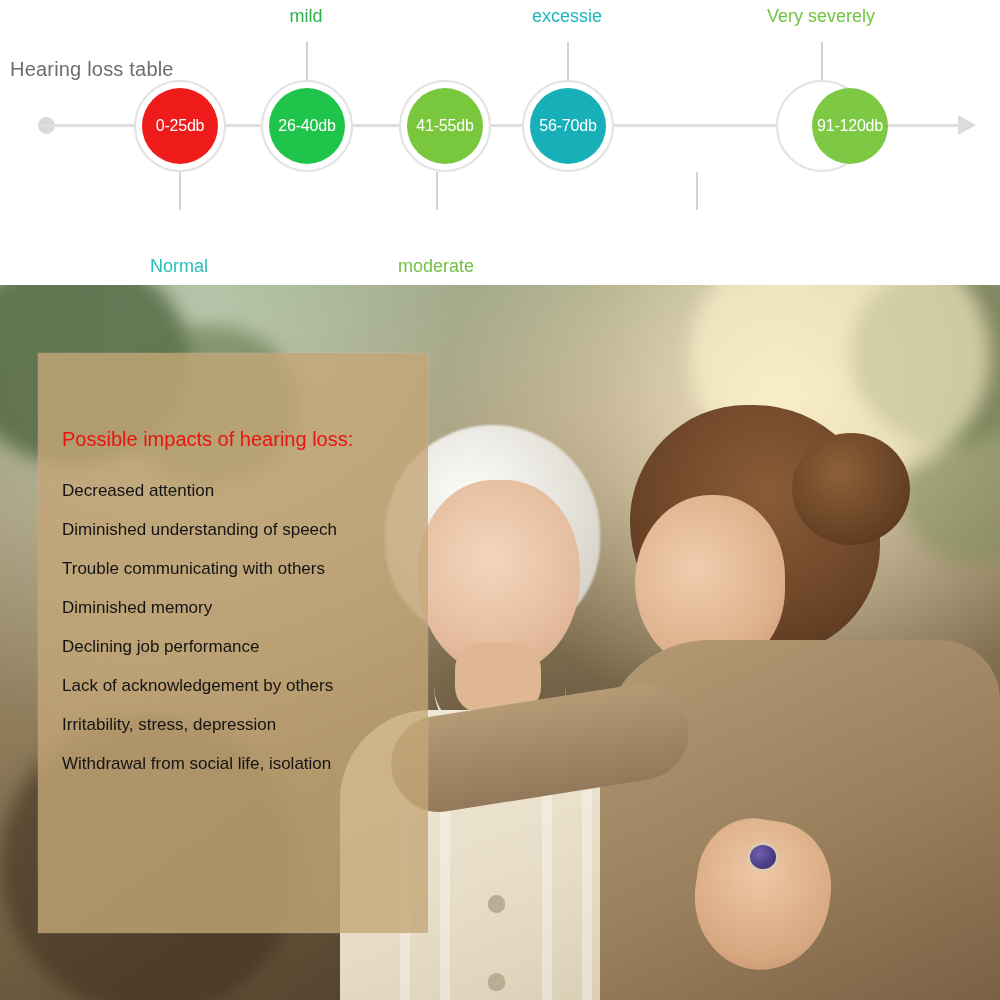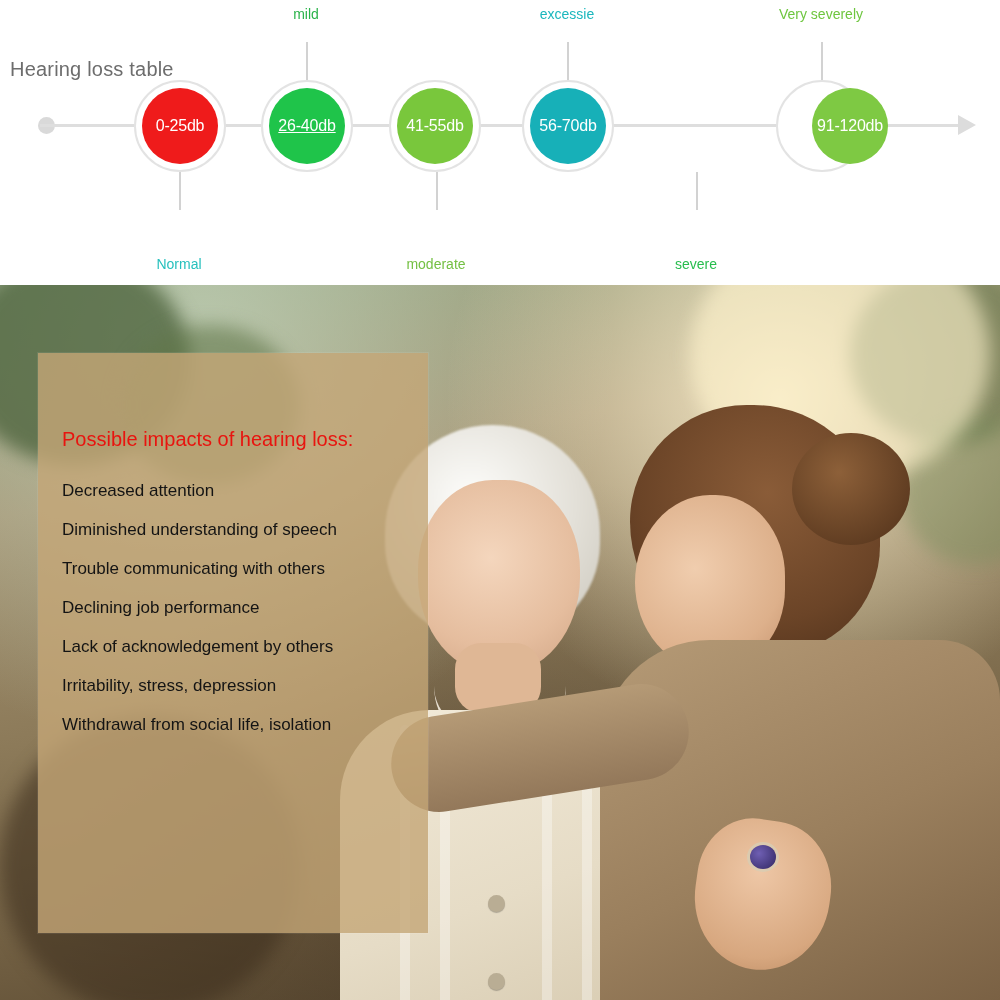--- a/index.html
+++ b/index.html
@@ -95,21 +95,21 @@
   .stem {
     position: absolute;
     width: 2px;
     background: #d2d2d2;
   }
   .stem-up   { top: 42px;  height: 38px; }
   .stem-down { top: 172px; height: 38px; }
 
   .cap-label {
     position: absolute;
-    font-size: 14px;
+    font-size: 18px;
     font-family: "Liberation Sans", sans-serif;
     white-space: nowrap;
     text-align: center;
   }
   .cap-top    { top: 6px; }
   .cap-bottom { top: 224px; margin-top: 32px; }
 
   
   #bottom-panel {
     position: absolute;
@@ -299,39 +299,38 @@
   <div id="axis-line"></div>
   <div id="axis-arrow"></div>
 
   <div class="node" style="left:134px">
     <div class="disc" style="background: rgb(239, 27, 27);">0-25db</div>
   </div>
   <div class="stem stem-down" style="left:179px"></div>
   <div class="cap-label cap-bottom" style="left:79px;width:200px;color:#27c0bd">Normal</div>
 
   <div class="node" style="left:261px">
-    <div class="disc" style="background: rgb(31, 196, 74); text-decoration: underline;">26-40db</div>
+    <div class="disc" style="background: rgb(31, 196, 74);">26-40db</div>
   </div>
   <div class="stem stem-up" style="left:306px"></div>
   <div class="cap-label cap-top" style="left:206px;width:200px;color:#2bb34a">mild</div>
 
-  <div class="node" style="left:389px">
+  <div class="node" style="left:399px">
     <div class="disc" style="background: rgb(121, 199, 60);">41-55db</div>
   </div>
   <div class="stem stem-down" style="left:436px"></div>
   <div class="cap-label cap-bottom" style="left:336px;width:200px;color:#74c043">moderate</div>
 
   <div class="node" style="left:522px">
     <div class="disc" style="background: rgb(23, 176, 184);">56-70db</div>
   </div>
   <div class="stem stem-up" style="left:567px"></div>
   <div class="cap-label cap-top" style="left:467px;width:200px;color:#1bb7bd">excessie</div>
 
   <div class="stem stem-down" style="left:696px"></div>
-  <div class="cap-label cap-bottom" style="left:596px;width:200px;color:#28bd4e">severe</div>
 
   <div class="node" style="left:776px">
     <div class="disc" style="background: rgb(126, 201, 67); margin-left: 28px;">91-120db</div>
   </div>
   <div class="stem stem-up" style="left:821px"></div>
   <div class="cap-label cap-top" style="left:721px;width:200px;color:#6ec63f">Very severely</div>
 
 </div>
 
 <div id="bottom-panel">
@@ -370,20 +369,21 @@
     <div id="hands"></div>
     <div id="ring"></div>
   </div>
 
   <div id="impact-card">
     <div id="impact-title" style="color: rgb(232, 20, 15);">Possible impacts of hearing loss:</div>
     <ul id="impact-list">
       <li>Decreased attention</li>
       <li>Diminished understanding of speech</li>
       <li>Trouble communicating with others</li>
+      <li>Diminished memory</li>
       <li>Declining job performance</li>
       <li>Lack of acknowledgement by others</li>
       <li>Irritability, stress, depression</li>
       <li>Withdrawal from social life, isolation</li>
     </ul>
   </div>
 
 </div>
 
 </body></html>

